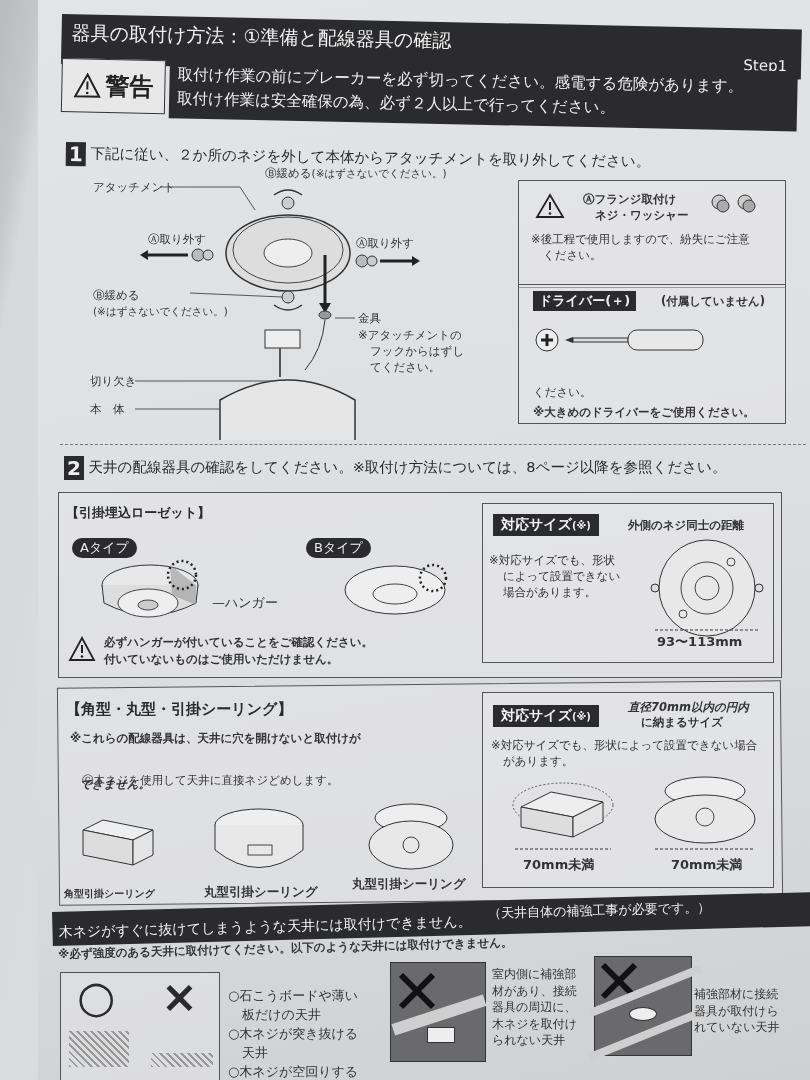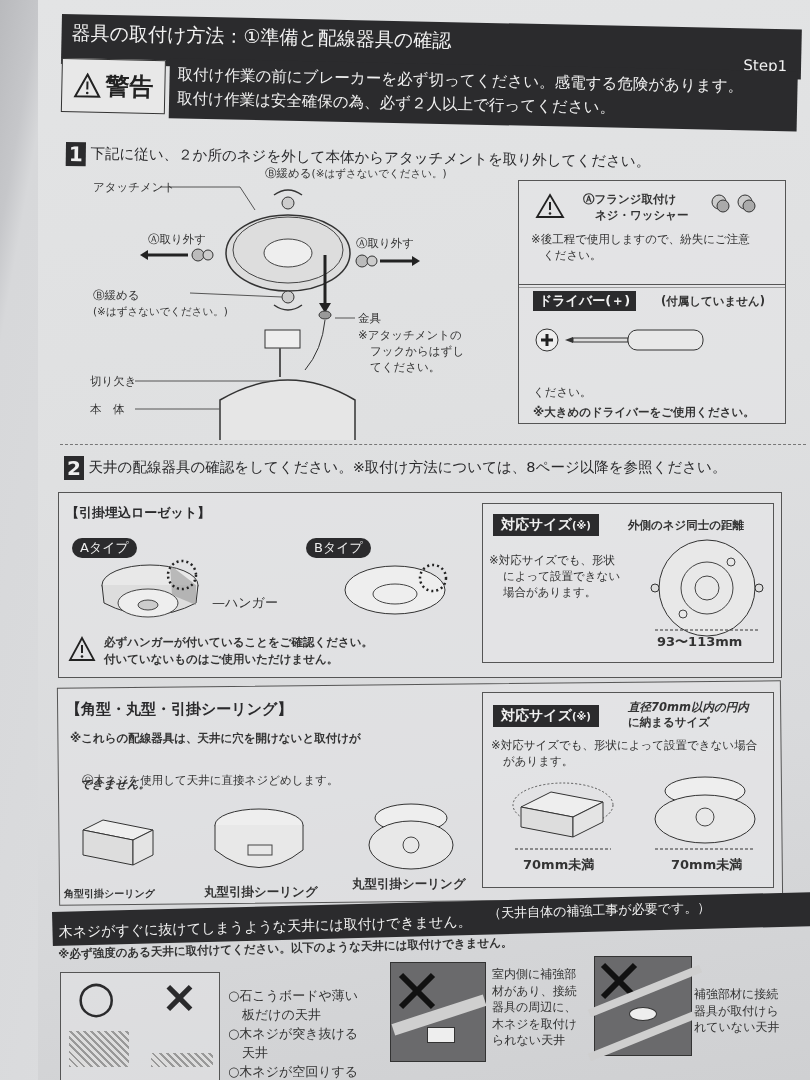--- a/index.html
+++ b/index.html
@@ -229,21 +229,21 @@
     <ellipse cx="45" cy="45" rx="42" ry="24" fill="#e8e8e8" stroke="#333"></ellipse>
     <circle cx="45" cy="45" r="8" fill="none" stroke="#444"></circle>
   </svg>
 <span class="abs small bold" style="left:64px; top:886px; font-size:10px;">角型引掛シーリング</span>
 <span class="abs small bold" style="left:204px; top:884px; font-size:12.5px;">丸型引掛シーリング</span>
 <span class="abs small bold" style="left:352px; top:876px; font-size:12.5px;">丸型引掛シーリング</span>
 
 <div class="abs box" style="left:482px; top:692px; width:292px; height:196px;">
   <span class="abs blk" style="left:10px; top:12px; padding:2px 8px; font-size:14px;"><span>対応サイズ</span><span style="font-size:10px;">(※)</span></span>
   <span class="abs small bold" style="left:145px; top:6px;font-style:italic;">直径70mm以内の円内</span>
-  <span class="abs small bold" style="left:145px; top:21px;">に納まるサイズ</span>
+  <span class="abs small bold" style="left:158px; top:21px;">に納まるサイズ</span>
   <span class="abs small" style="left:8px; top:44px;">※対応サイズでも、形状によって設置できない場合</span>
   <span class="abs small" style="left:20px; top:60px;">があります。</span>
   <svg class="abs" style="left:28px; top:84px;" width="104" height="75" viewBox="0 0 104 75">
       <ellipse cx="52" cy="28" rx="50" ry="22" fill="none" stroke="#555" stroke-dasharray="2 2"></ellipse>
       <path d="M10 30 L40 15 L92 25 L62 40 Z" fill="#eee" stroke="#333"></path>
       <path d="M10 30 L10 50 L62 60 L62 40 Z" fill="#ddd" stroke="#333"></path>
       <path d="M62 40 L92 25 L92 45 L62 60 Z" fill="#e4e4e4" stroke="#333"></path>
       <line x1="4" y1="72" x2="100" y2="72" stroke="#333" stroke-dasharray="3 2"></line>
     </svg>
   <svg class="abs" style="left:170px; top:80px;" width="104" height="80" viewBox="0 0 104 80">

